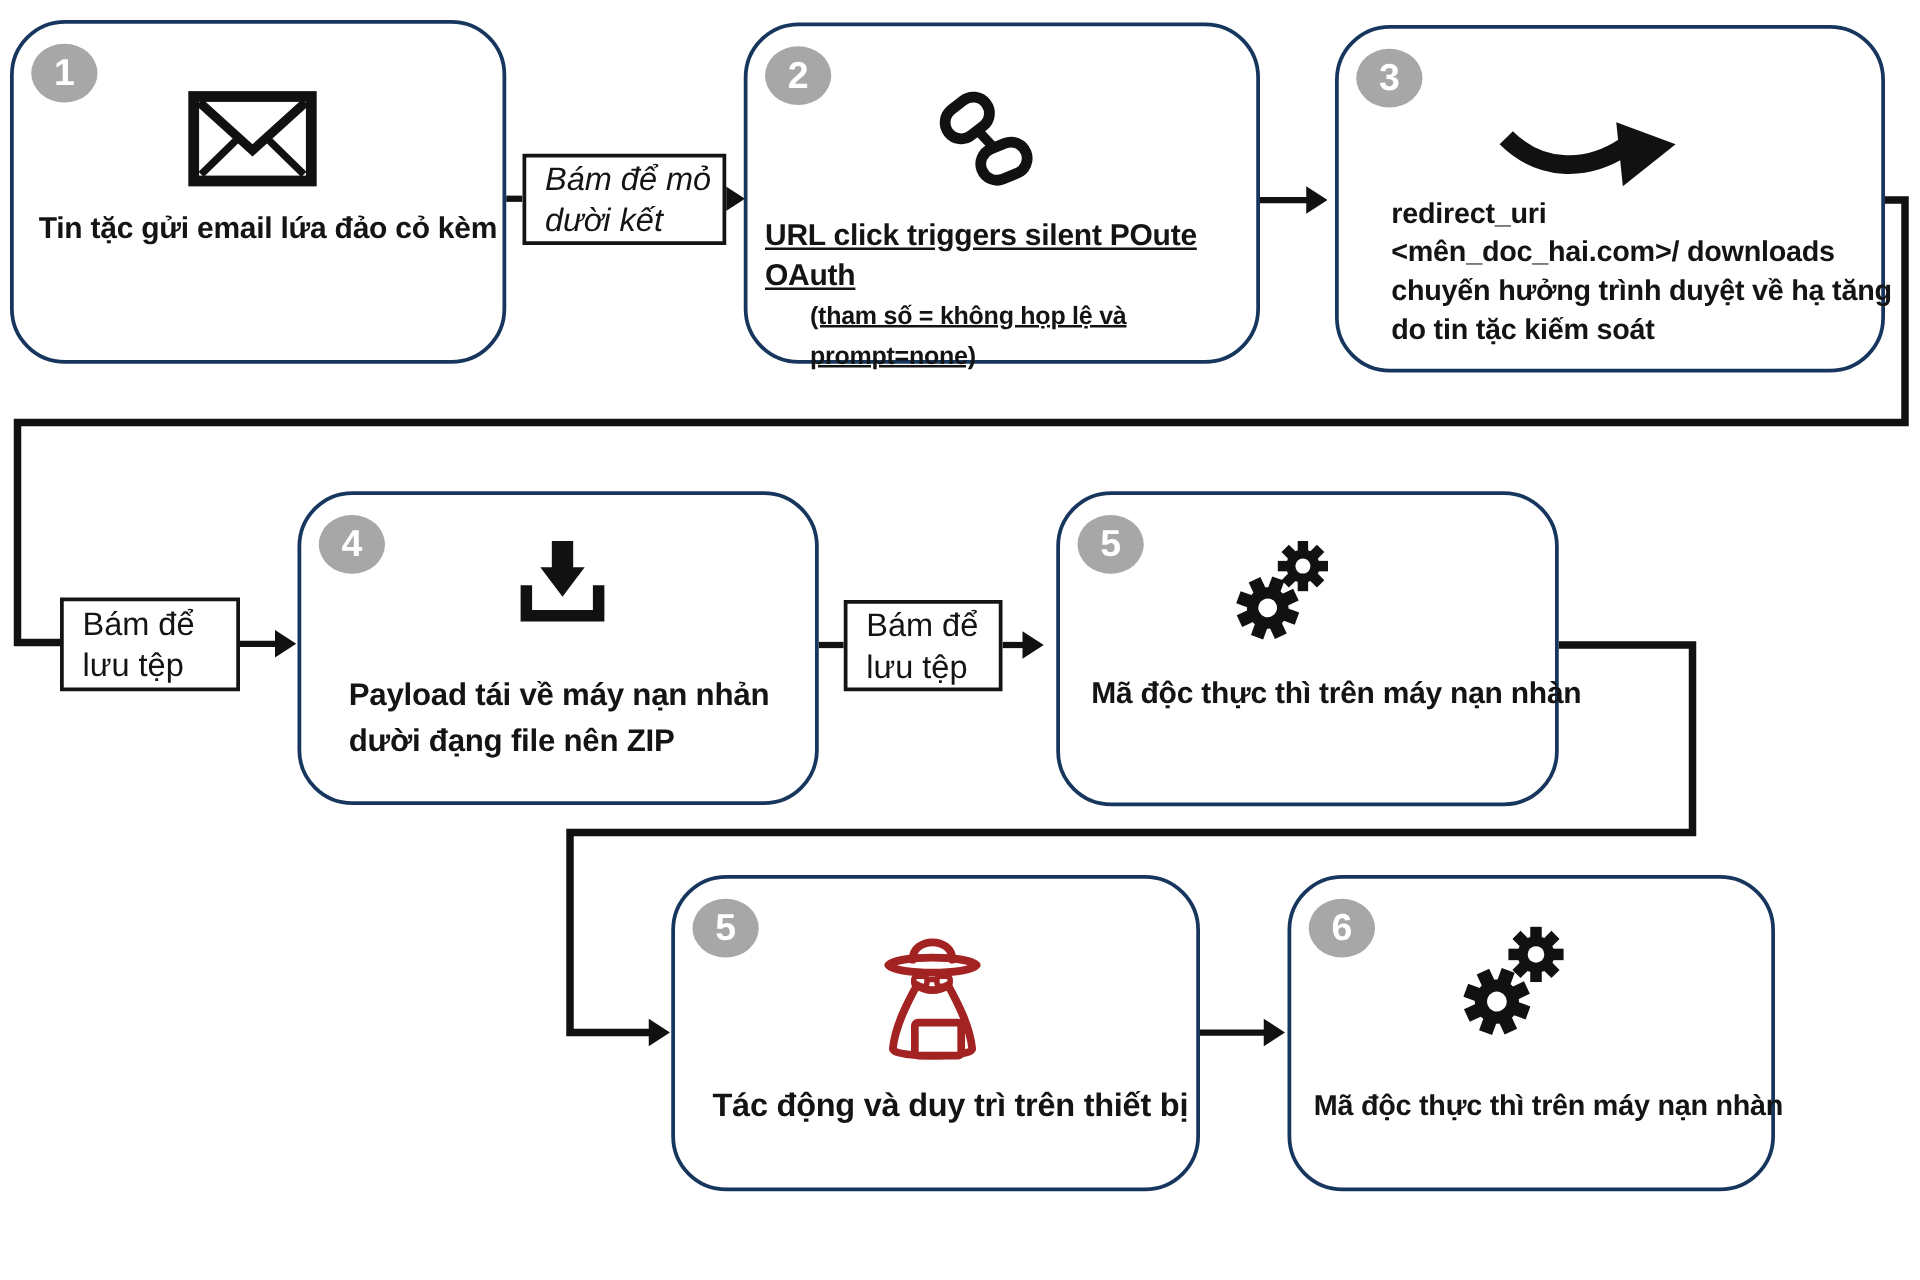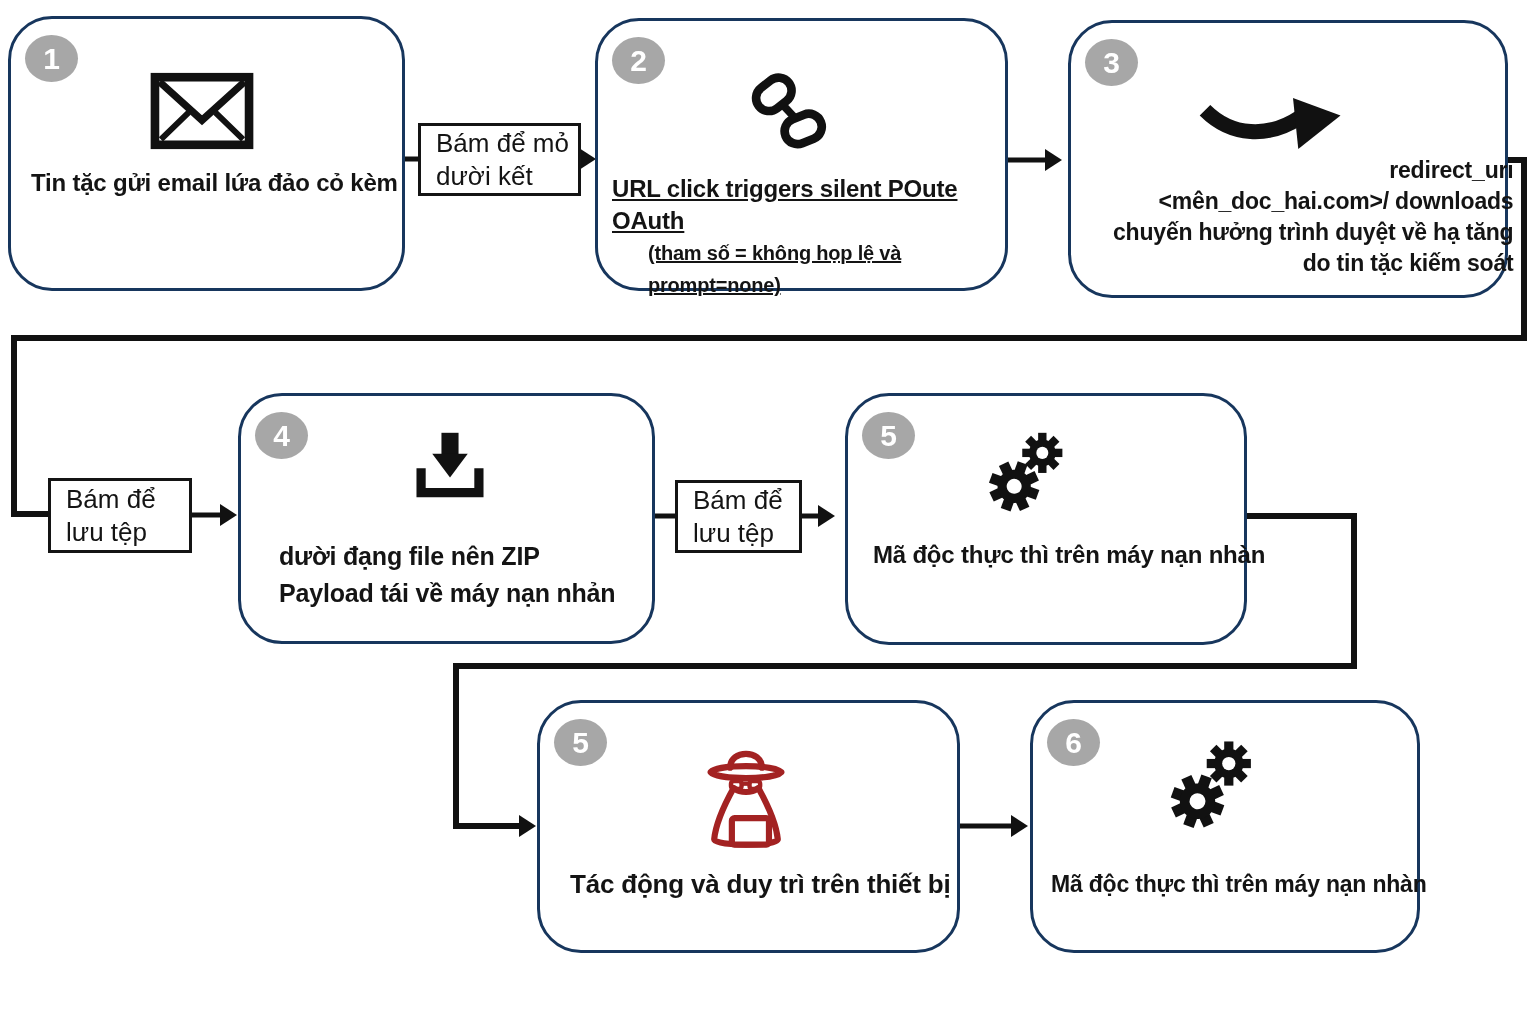--- a/index.html
+++ b/index.html
@@ -18,36 +18,36 @@
   
   .b1 {left:8px;   top:16px;  width:397px; height:275px;}
   .b2 {left:595px; top:18px;  width:413px; height:273px;}
   .b3 {left:1068px;top:20px;  width:440px; height:278px;}
   .b4 {left:238px; top:393px; width:417px; height:251px;}
   .b5 {left:845px; top:393px; width:402px; height:252px;}
   .b5b{left:537px; top:700px; width:423px; height:253px;}
   .b6 {left:1030px;top:700px; width:390px; height:253px;}
   .badge-pos{left:14px;top:16px;}
   
-  .lblA{left:418px;top:123px;width:163px;height:73px;}
+  .lblA{left:418px;top:123px;width:163px;height:73px;font-style:italic;}
   .lblB{left:48px; top:478px;width:144px;height:75px;}
   .lblC{left:675px;top:480px;width:127px;height:73px;}
   
   .ic-n1 {left:138px;top:50px;}
   .ic-n2 {left:143px;top:44px;}
   .ic-n3 {left:125px;top:52px;}
   .ic-n4 {left:163px;top:22px;}
   .ic-n5 {left:138px;top:34px;}
   .ic-n5b{left:153px;top:28px;}
   .ic-n6 {left:136px;top:34px;}
   
   .t-n1 {left:20px;top:146px;font-size:24px;line-height:36px;}
   .t-n2 {left:14px;top:152px;font-size:24px;line-height:32px;text-decoration:underline;}
   .t-n2 .l2{font-size:20px;margin-left:36px;}
-  .t-n3 {left:42px;top:132px;font-size:23px;line-height:31px;white-space:nowrap;text-align:right;}
+  .t-n3 {left:42px;top:132px;font-size:23px;line-height:31px;white-space:nowrap;}
   .t-n4 {left:38px;top:142px;font-size:25px;line-height:37px;}
   .t-n5 {left:25px;top:145px;font-size:24px;white-space:nowrap;}
   .t-n5b{left:30px;top:166px;font-size:26px;white-space:nowrap;}
   .t-n6 {left:18px;top:168px;font-size:23px;white-space:nowrap;}
 </style>
 </head>
 <body>
 
 <div class="canvas">
 
@@ -125,22 +125,22 @@
   </div>
 
   <div class="box b4">
     <div class="badge badge-pos">4</div>
     <svg class="icon ic-n4" width="92" height="94" viewBox="0 0 140 110">
       <rect x="57" y="6" width="26" height="34" fill="#111"></rect>
       <polygon points="43,38 97,38 70,74" fill="#111"></polygon>
       <path d="M26 60 V97 H114 V60" fill="none" stroke="#111" stroke-width="14"></path>
     </svg>
     <div class="node-text t-n4">
+      <span class="line">Payload tái về máy nạn nhản</span>
       <span class="line">dười đạng file nên ZIP</span>
-      <span class="line">Payload tái về máy nạn nhản</span>
     </div>
   </div>
 
   <div class="lbl lblC">
     <span class="line">Bám để</span>
     <span class="line">lưu tệp</span>
   </div>
 
   <div class="box b5">
     <div class="badge badge-pos">5</div>

